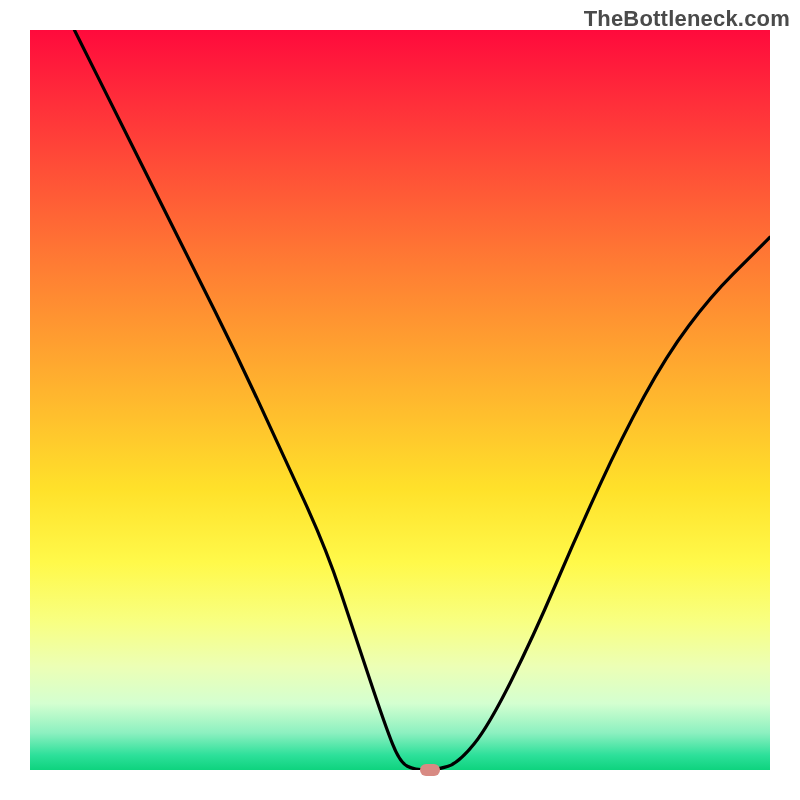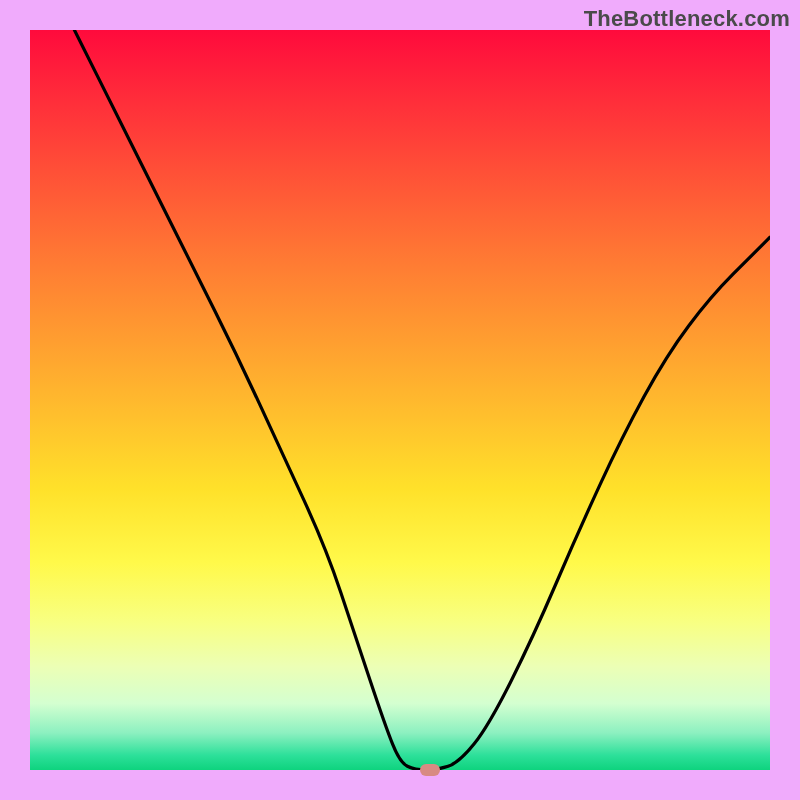--- a/index.html
+++ b/index.html
@@ -8,21 +8,21 @@
     width: 800px;
     height: 800px;
     background: #000;
     font-family: Arial, Helvetica, sans-serif;
     overflow: hidden;
   }
   .frame {
     position: relative;
     width: 800px;
     height: 800px;
-    background: #f0abfc;
+    background: #ffffff;
   }
   .plot-area {
     position: absolute;
     left: 30px;
     top: 30px;
     width: 740px;
     height: 740px;
     background: linear-gradient(to bottom,
       #ff0a3c 0%,
       #ff2f3a 10%,

